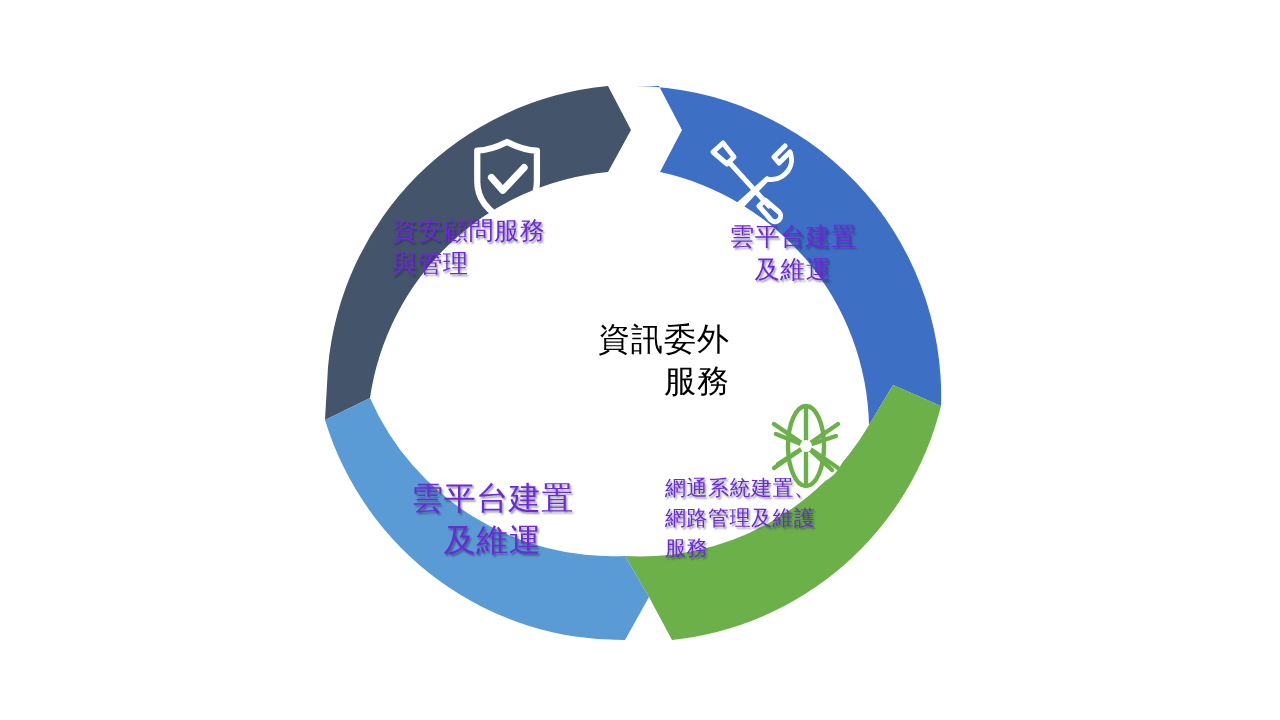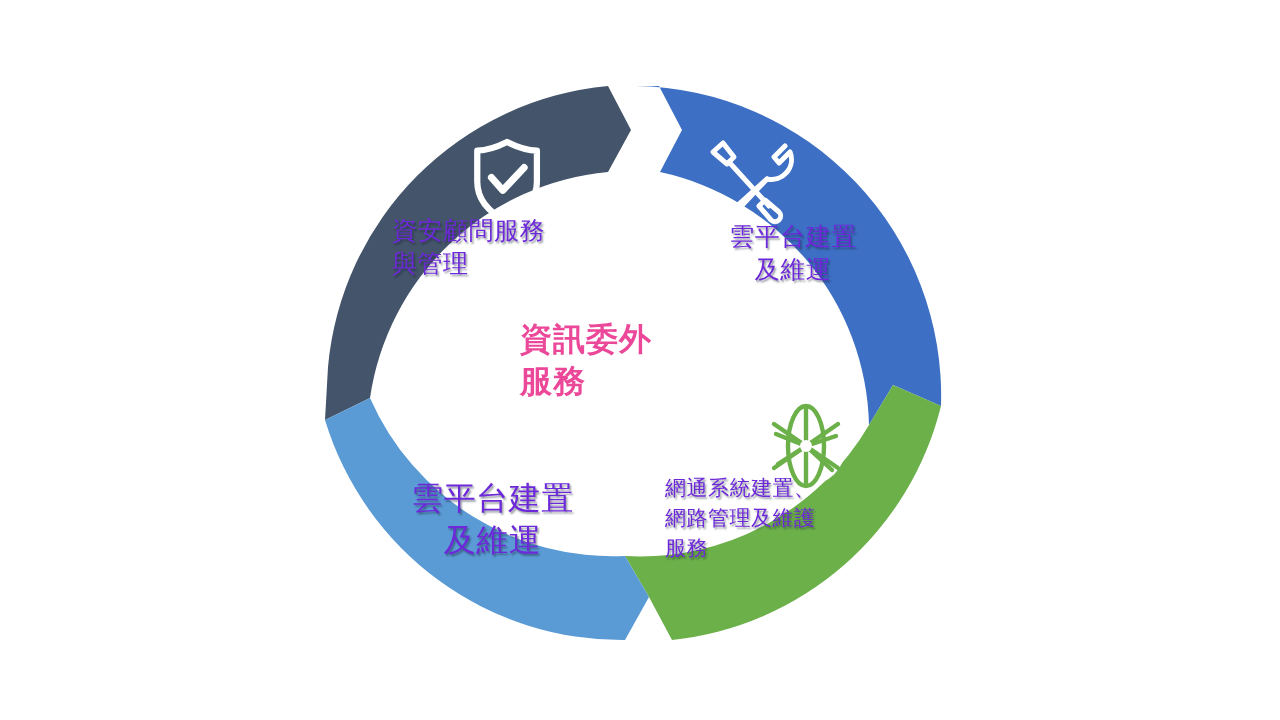--- a/index.html
+++ b/index.html
@@ -63,24 +63,24 @@
     width: 200px;
     font-size: 21px;
     text-align: left;
     line-height: 1.42;
   }
   #center-hub-text {
     position: absolute;
     left: 520px;
     top: 318px;
     width: 210px;
-    text-align: left;
-    color: #ec4899;
+    text-align: right;
+    color: #000000;
     font-size: 32px;
-    font-weight: bold;
+    font-weight: normal;
     line-height: 1.32;
     white-space: pre-line;
     letter-spacing: 1px;
     pointer-events: none;
   }
 </style>
 </head>
 <body>
 
 <div id="stage">

